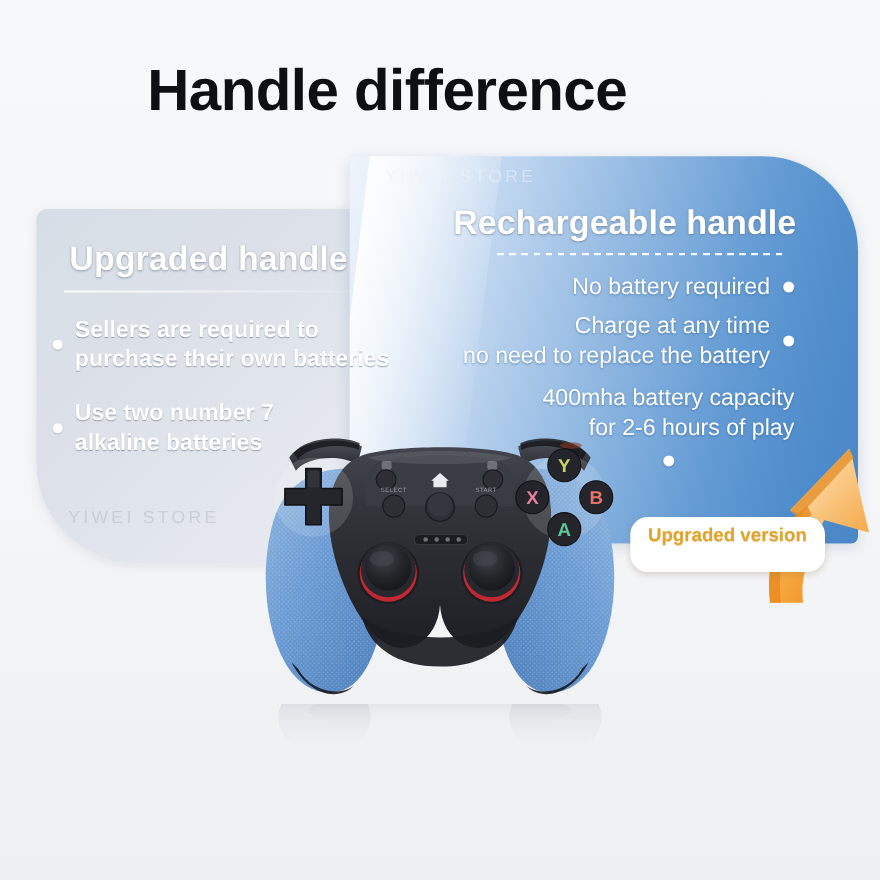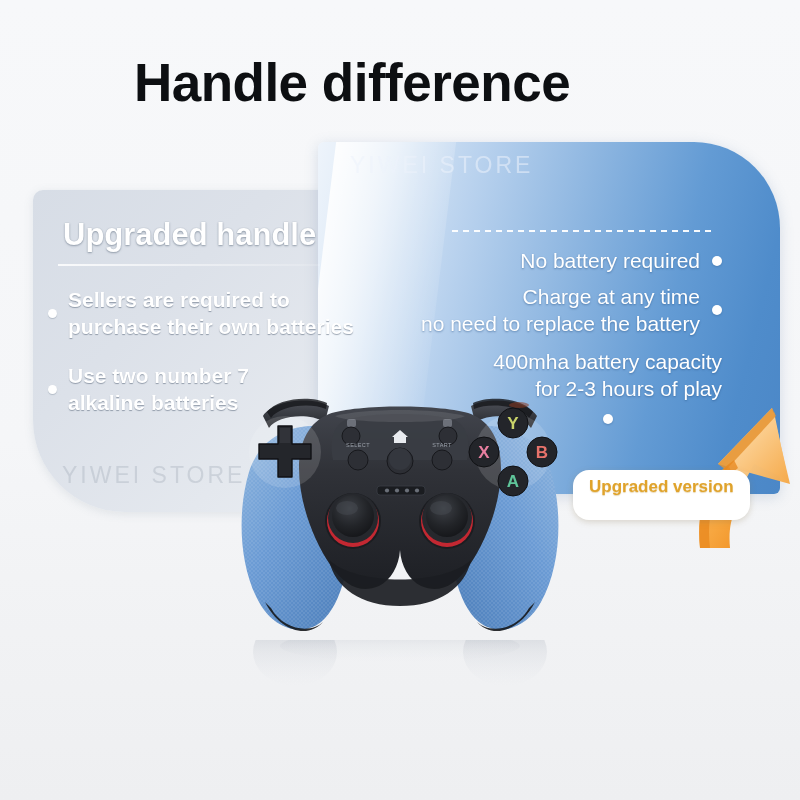--- a/index.html
+++ b/index.html
@@ -48,21 +48,21 @@
     position: absolute;
     right: -2px; top: 0; bottom: 0;
     width: 46px;
     background: linear-gradient(100deg, rgba(255,255,255,0) 0%, rgba(255,255,255,0.75) 60%, rgba(255,255,255,0.95) 100%);
     border-radius: 0 6px 6px 0;
     pointer-events: none;
   }
 
   .wm {
     position: absolute;
-    font-size: 23px;
+    font-size: 16px;
     letter-spacing: 3px;
     color: rgba(150,160,172,0.30);
     font-weight: 400;
     user-select: none;
     font-family: "Liberation Sans", sans-serif;
   }
   #wm-left  { left: 62px;  top: 462px; }
   #wm-right { left: 350px; top: 152px; color: rgba(236,243,252,0.55); }
 
   .heading {
@@ -210,20 +210,21 @@
   <div id="left-panel"></div>
 
   <div id="right-panel"></div>
 
   <div class="wm" id="wm-right">YIWEI STORE</div>
   <div class="wm" id="wm-left">YIWEI STORE</div>
 
   <div class="heading" id="left-heading">Upgraded handle</div>
   <div class="divider" id="left-divider"></div>
 
+  <div class="heading" id="right-heading">Rechargeable handle</div>
   <div class="divider" id="right-divider"></div>
 
   <div class="lb-row" id="lb-0">
     <span class="lb-dot"></span>
     <span class="lb-text">
       <span>Sellers are required to</span><br>
       <span>purchase their own batteries</span>
     </span>
   </div>
   <div class="lb-row" id="lb-1">
@@ -243,21 +244,21 @@
   <div class="rb-row" id="rb-1">
     <span class="rb-text">
       <span>Charge at any time</span><br>
       <span>no need to replace the battery</span>
     </span>
     <span class="rb-dot"></span>
   </div>
   <div class="rb-row" id="rb-2">
     <span class="rb-text">
       <span>400mha battery capacity</span><br>
-      <span>for 2-3 hours of play</span>
+      <span>for 2-6 hours of play</span>
     </span>
     <span class="rb-dot"></span>
   </div>
 
   <svg id="upgrade-arrow" viewBox="0 0 104 152">
     <defs>
       <linearGradient id="arrTop" x1="0" y1="0" x2="1" y2="1">
         <stop offset="0%" stop-color="#fde7c2"></stop>
         <stop offset="45%" stop-color="#fbcd8d"></stop>
         <stop offset="100%" stop-color="#f5a949"></stop>

